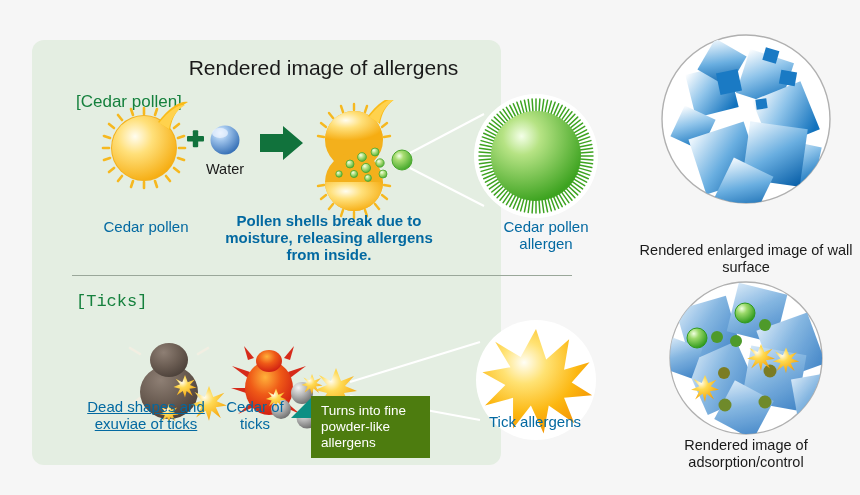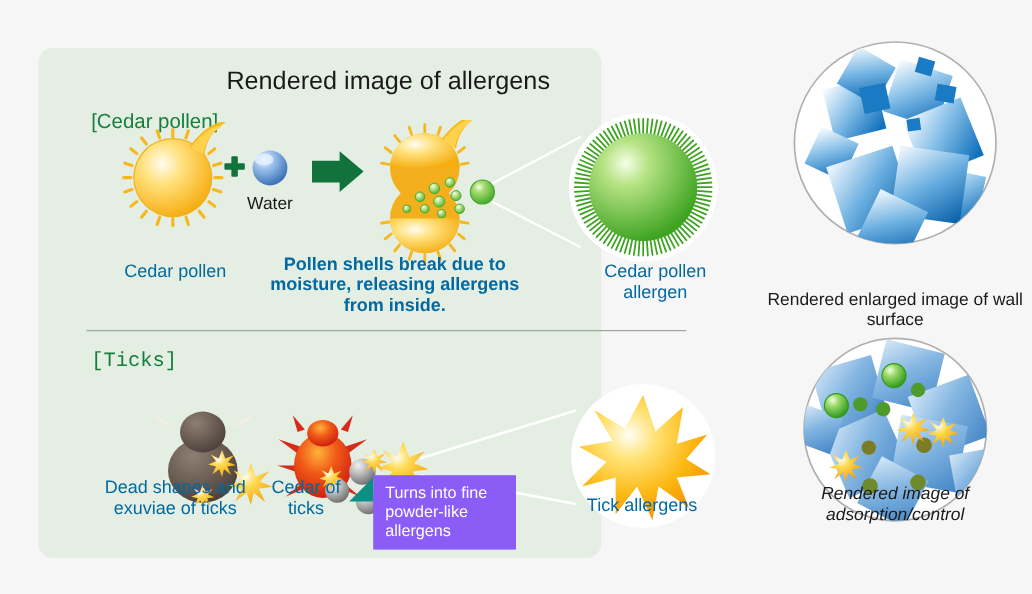--- a/index.html
+++ b/index.html
@@ -45,21 +45,21 @@
     position:absolute;width:220px;text-align:center;
     font-size:14.5px;line-height:17px;color:#1a1a1a;
   }
 
   
   .art{position:absolute;}
 
   
   .callout{
     position:absolute;left:311px;top:396px;width:119px;height:62px;
-    background:#8b5cf6;
+    background:#4d7c0f;
   }
   .callout-text{
     position:absolute;left:10px;top:7px;width:104px;
     color:#ffffff;font-size:13.5px;line-height:16px;
   }
   .callout-tail{
     position:absolute;left:-20px;top:2px;width:0;height:0;
     border-top:0 solid transparent;
     border-left:20px solid transparent;
     border-bottom:20px solid #0c8f84;
@@ -420,21 +420,21 @@
       <circle cx="66" cy="62" r="60" fill="#ffffff"></circle>
       <path transform="translate(66,62) scale(2.55)" d="M0,-20 L4,-8 L13,-16 L11,-4 L21,-7 L14,1 L22,6 L11,7 L15,17 L5,10 L3,21 L-2,10 L-9,19 L-9,7 L-20,10 L-12,2 L-21,-3 L-10,-5 L-16,-15 L-6,-9 Z" fill="url(#gSunBig)"></path>
     </svg>
 
     <div class="caption" style="left:54px;top:178px;width:120px;">Cedar pollen</div>
 
     <div class="caption" style="left:183px;top:172px;width:228px;font-weight:bold;">Pollen shells break due to moisture, releasing allergens from inside.</div>
 
     <div class="caption" style="left:444px;top:178px;width:140px;">Cedar pollen allergen</div>
 
-    <div class="caption" style="left:48px;top:358px;width:132px;">Dead shapes and exuviae of ticks</div>
+    <div class="caption" style="left:48px;top:358px;width:132px;text-decoration:underline;">Dead shapes and exuviae of ticks</div>
 
     <div class="caption" style="left:178px;top:358px;width:90px;">Cedar of ticks</div>
 
     <div class="caption" style="left:428px;top:373px;width:150px;">Tick allergens</div>
 
   </div>
 
   <div class="callout">
     <div class="callout-tail"></div>
     <div class="callout-text">Turns into fine powder-like allergens</div>
@@ -535,15 +535,15 @@
       </g>
       <g transform="translate(126,80) scale(0.78)">
         <path d="M0,-16 L4,-6 L14,-10 L7,-2 L17,2 L6,4 L11,14 L2,7 L0,17 L-3,7 L-12,14 L-7,4 L-17,2 L-7,-2 L-14,-11 L-4,-6 Z" fill="url(#gSunAds)"></path>
       </g>
       <g transform="translate(45,108) scale(0.82)">
         <path d="M0,-16 L4,-6 L14,-10 L7,-2 L17,2 L6,4 L11,14 L2,7 L0,17 L-3,7 L-12,14 L-7,4 L-17,2 L-7,-2 L-14,-11 L-4,-6 Z" fill="url(#gSunAds)"></path>
       </g>
     </g>
   </svg>
 
-  <div class="rcaption" style="left:636px;top:404px;font-style:italic;">Rendered image of adsorption/control</div>
+  <div class="rcaption" style="left:636px;top:437px;">Rendered image of adsorption/control</div>
 
 </div>
 
 </body></html>

